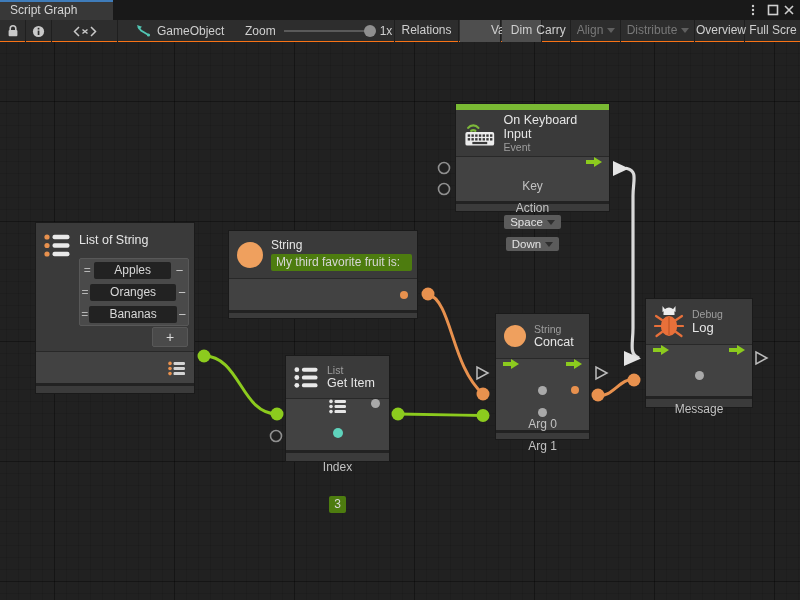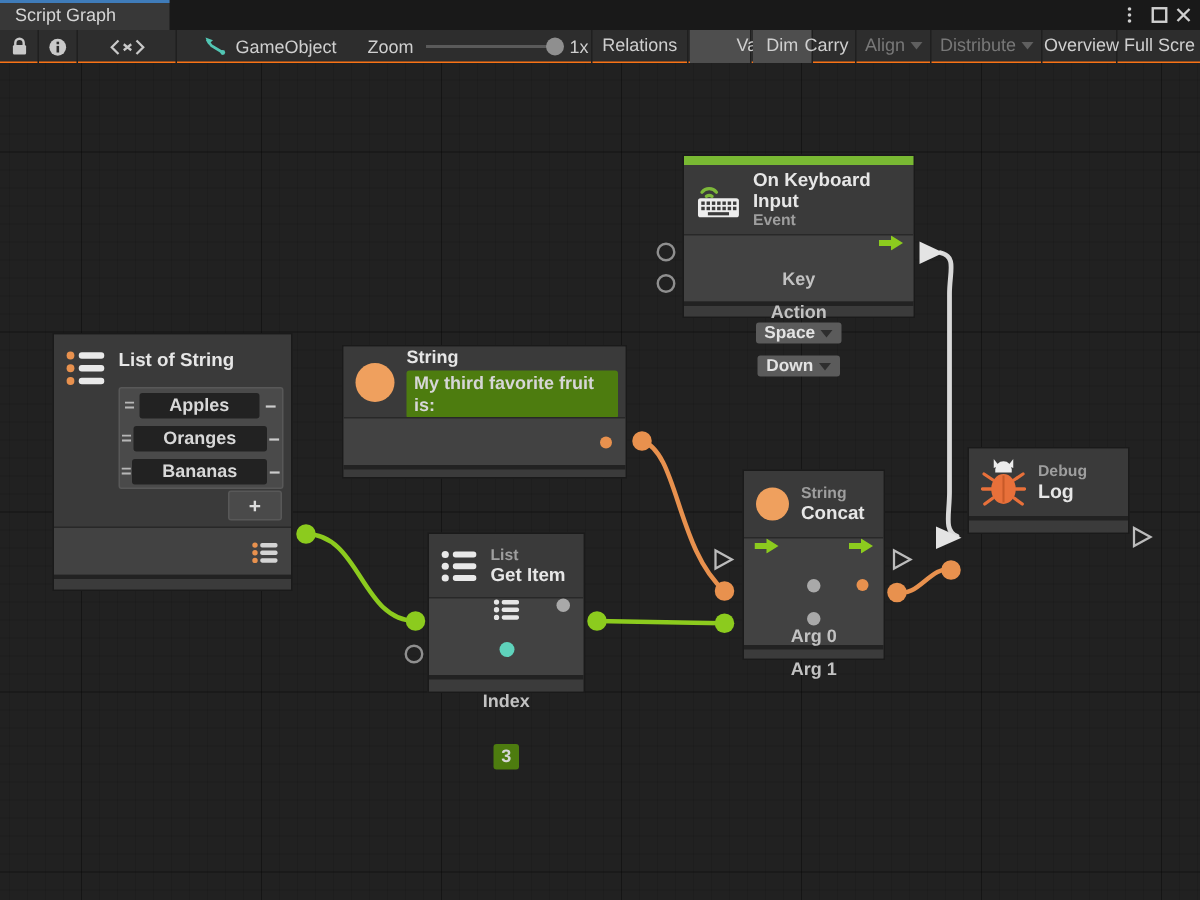--- a/index.html
+++ b/index.html
@@ -37,21 +37,21 @@
       linear-gradient(to right, rgba(0,0,0,0.30) 1px, transparent 1px),
       linear-gradient(to bottom, rgba(0,0,0,0.30) 1px, transparent 1px),
       linear-gradient(to right, rgba(0,0,0,0.10) 1px, transparent 1px),
       linear-gradient(to bottom, rgba(0,0,0,0.10) 1px, transparent 1px);
     background-size:120px 120px, 120px 120px, 12px 12px, 12px 12px;
     background-position:54px 59px, 54px 59px, 6px 11px, 6px 11px; }
 
   #wires { position:absolute; left:0; top:0; width:800px; height:558px; z-index:3; pointer-events:none; }
 
   
-  .node { position:absolute; z-index:2; background:#232323; border:1px solid #1a1a1a;font-weight:bold; }
+  .node { position:absolute; z-index:2; background:#232323; border:1px solid #1a1a1a; }
   .node-header { background:#3a3a3a; display:flex; align-items:center; padding:0 8px; gap:8px; }
   .node-body { background:#424242; border-top:1px solid #282828; }
   .node-row { display:flex; align-items:center; gap:22px; padding:0 7px; position:relative;flex-direction:column; }
   .node-footer { background:#3b3b3b; border-top:3px solid #222222; }
   .title { color:#e6e6e6; font-size:12.5px; }
   .subtitle { color:#9e9e9e; font-size:10.5px; }
   .portlabel { color:#c2c2c2; font-size:12px; }
   .dot { border-radius:50%; flex:0 0 auto; }
   .dot-gray { width:9px; height:9px; background:#a9a9a9; }
   .dot-teal { width:10px; height:10px; background:#5fd3bc; }
@@ -365,20 +365,36 @@
               <path d="M22,27 L27.5,31"></path>
           </g>
           <ellipse cx="15" cy="21" rx="8.2" ry="10" fill="#e8703a"></ellipse>
           <path d="M15,12 L15,30" stroke="#c85a28" stroke-width="1.4"></path>
         </svg>
         <div>
           <div class="subtitle">Debug</div>
           <div class="title" style="font-size:13px;">Log</div>
         </div>
       </div>
+      <div class="node-body">
+        <div class="node-row" style="height:26px;">
+          <svg class="flow-in" width="17" height="10" viewBox="0 0 17 10">
+            <rect x="0" y="3" width="9" height="4" fill="#8ccb1e"></rect>
+              <polygon points="8,0 16,5 8,10" fill="#8ccb1e"></polygon>
+          </svg>
+          <svg class="flow-out" width="17" height="10" viewBox="0 0 17 10">
+            <rect x="0" y="3" width="9" height="4" fill="#8ccb1e"></rect>
+              <polygon points="8,0 16,5 8,10" fill="#8ccb1e"></polygon>
+          </svg>
+        </div>
+        <div class="node-row" style="height:25px;">
+          <span class="dot dot-gray"></span>
+          <span class="portlabel">Message</span>
+        </div>
+      </div>
       <div class="node-footer" style="height:11px;"></div>
     </div>
 
     <svg id="wires">
 
       <path d="M 627,126.5 C 638,129 633,139 633,154 L 633,286 C 633,301 629,312 638,315.5" fill="none" stroke="#d9d9d9" stroke-width="3.2" stroke-linecap="round"></path>
       <polygon points="613,119 613,134 629,126.5" fill="#e4e4e4"></polygon>
       <polygon points="624,309 624,324 641,316.5" fill="#e4e4e4"></polygon>
 
       <path d="M 204,314 C 240,314 241,372 277,372" fill="none" stroke="#8ccb1e" stroke-width="3"></path>

